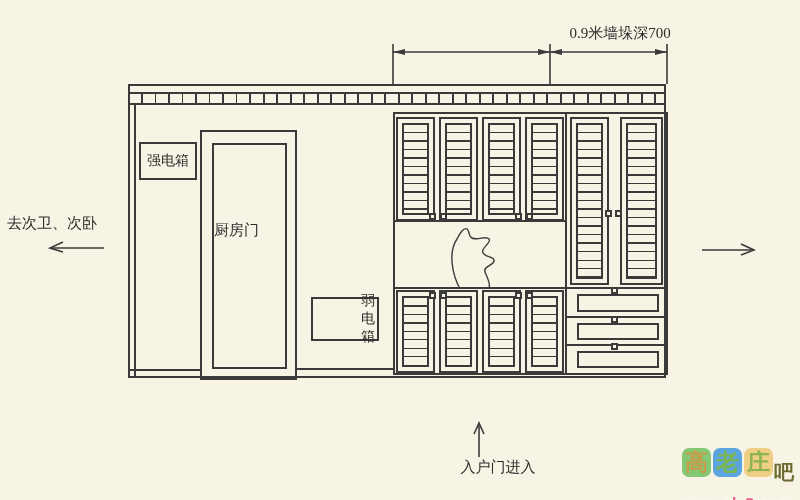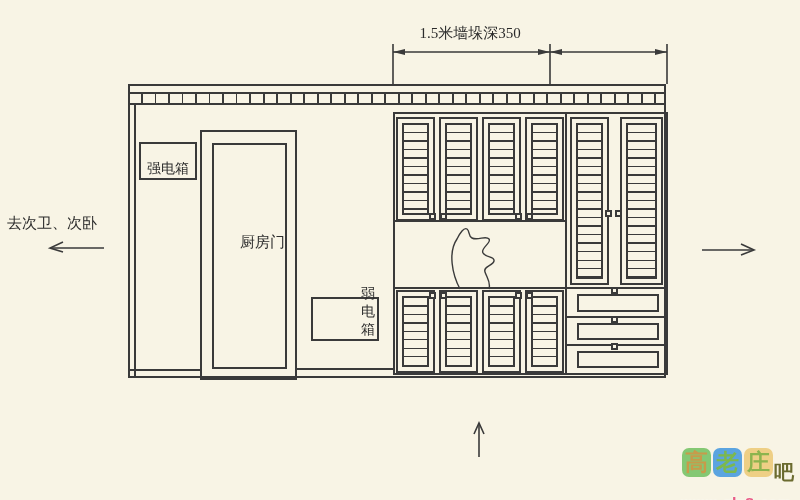--- a/index.html
+++ b/index.html
@@ -8,21 +8,21 @@
     background:#f8f4e5;
     font-family:"Liberation Serif","DejaVu Serif",serif;
     color:#2b2b2b;
   }
   .abs{position:absolute;box-sizing:border-box;}
   .ln{position:absolute;background:#3a3a3a;}
   .frame{border:2px solid #3a3a3a;}
   .thin{border:2px solid #3a3a3a;}
   .lbl{font-size:15px;line-height:1.2;white-space:nowrap;}
   .lbl-sm{font-size:14px;}
-  .center{display:flex;align-items:flex-end;justify-content:center;}
+  .center{display:flex;align-items:center;justify-content:center;}
   
   .band{
     border-top:2px solid #3a3a3a;border-bottom:2px solid #3a3a3a;
     background:repeating-linear-gradient(to right,#3a3a3a 0 1.5px,transparent 1.5px 13.5px);
   }
   
   .door{border:2px solid #3a3a3a;}
   .slats{
     position:absolute;left:4px;right:4px;top:4px;bottom:4px;
     border:2px solid #3a3a3a;box-sizing:border-box;
@@ -46,41 +46,41 @@
   .wm-url{
     position:absolute;font-family:"DejaVu Sans",sans-serif;font-weight:bold;
     font-size:13px;letter-spacing:0.5px;text-shadow:0 0 2px #fff;margin-top:18px;
   }
 </style>
 </head>
 <body>
 
 <div id="canvas">
 
-  <div class="abs lbl" style="left:380px;top:24px;width:180px;text-align:center;">1.5米墙垛深350</div>
+  <div class="abs lbl" style="left:558px;top:24px;width:124px;text-align:center;">0.9米墙垛深700</div>
 
   <svg style="left:380px;top:40px;" width="300" height="46" viewBox="0 0 300 46">
     <path class="stroke" d="M13,4 V44 M170,4 V44 M287,4 V44 M13,12 H287"></path>
     <polygon class="fillarrow" points="13,12 25,9 25,15"></polygon>
     <polygon class="fillarrow" points="170,12 158,9 158,15"></polygon>
     <polygon class="fillarrow" points="170,12 182,9 182,15"></polygon>
     <polygon class="fillarrow" points="287,12 275,9 275,15"></polygon>
   </svg>
 
   <div class="abs frame" style="left:128px;top:84px;width:538px;height:294px;"></div>
   <div class="abs band" style="left:128px;top:92px;width:538px;height:13px;"></div>
   <div class="ln" style="left:134px;top:105px;width:2px;height:273px;"></div>
 
   <div class="abs thin center lbl-sm" style="left:139px;top:142px;width:58px;height:38px;">
     <span>强电箱</span>
   </div>
 
   <div class="abs frame" style="left:200px;top:130px;width:97px;height:250px;"></div>
   <div class="abs thin" style="left:212px;top:143px;width:75px;height:226px;">
-    <div class="abs lbl" style="left:0;top:88px;width:100%;text-align:right;">厨房门</div>
+    <div class="abs lbl" style="left:0;top:76px;width:100%;text-align:left;">厨房门</div>
   </div>
 
   <div class="abs thin center lbl-sm" style="left:311px;top:297px;width:68px;height:44px;padding-left:48px;">
     <span>弱电箱</span>
   </div>
 
   <div class="ln" style="left:130px;top:369px;width:70px;height:2px;"></div>
   <div class="ln" style="left:297px;top:368px;width:96px;height:2px;"></div>
 
   <div class="abs thin" style="left:393px;top:112px;width:174px;height:263px;"></div>
@@ -153,20 +153,21 @@
   <svg style="left:700px;top:242px;" width="58" height="16" viewBox="0 0 58 16">
     <path class="stroke" d="M2,8 H53"></path>
     <polyline class="stroke" points="41,2 54,8 41,13"></polyline>
   </svg>
 
 
   <svg style="left:470px;top:421px;" width="18" height="38" viewBox="0 0 18 38">
     <path class="stroke" d="M9,36 V4"></path>
     <polyline class="stroke" points="4,13 9,2 14,13"></polyline>
   </svg>
+  <div class="abs lbl" style="left:440px;top:458px;width:116px;text-align:center;">入户门进入</div>
 
   <div class="abs" style="left:678px;top:444px;width:118px;height:54px;">
     <div class="wm-tile" style="left:4px;top:4px;background:#84c873;color:#c89a4a;">
       <span>高</span>
     </div>
     <div class="wm-tile" style="left:35px;top:4px;background:#5ba4e0;color:#7cb84e;">
       <span>老</span>
     </div>
     <div class="wm-tile" style="left:66px;top:4px;background:#eecf85;color:#8cb44e;">
       <span>庄</span>

